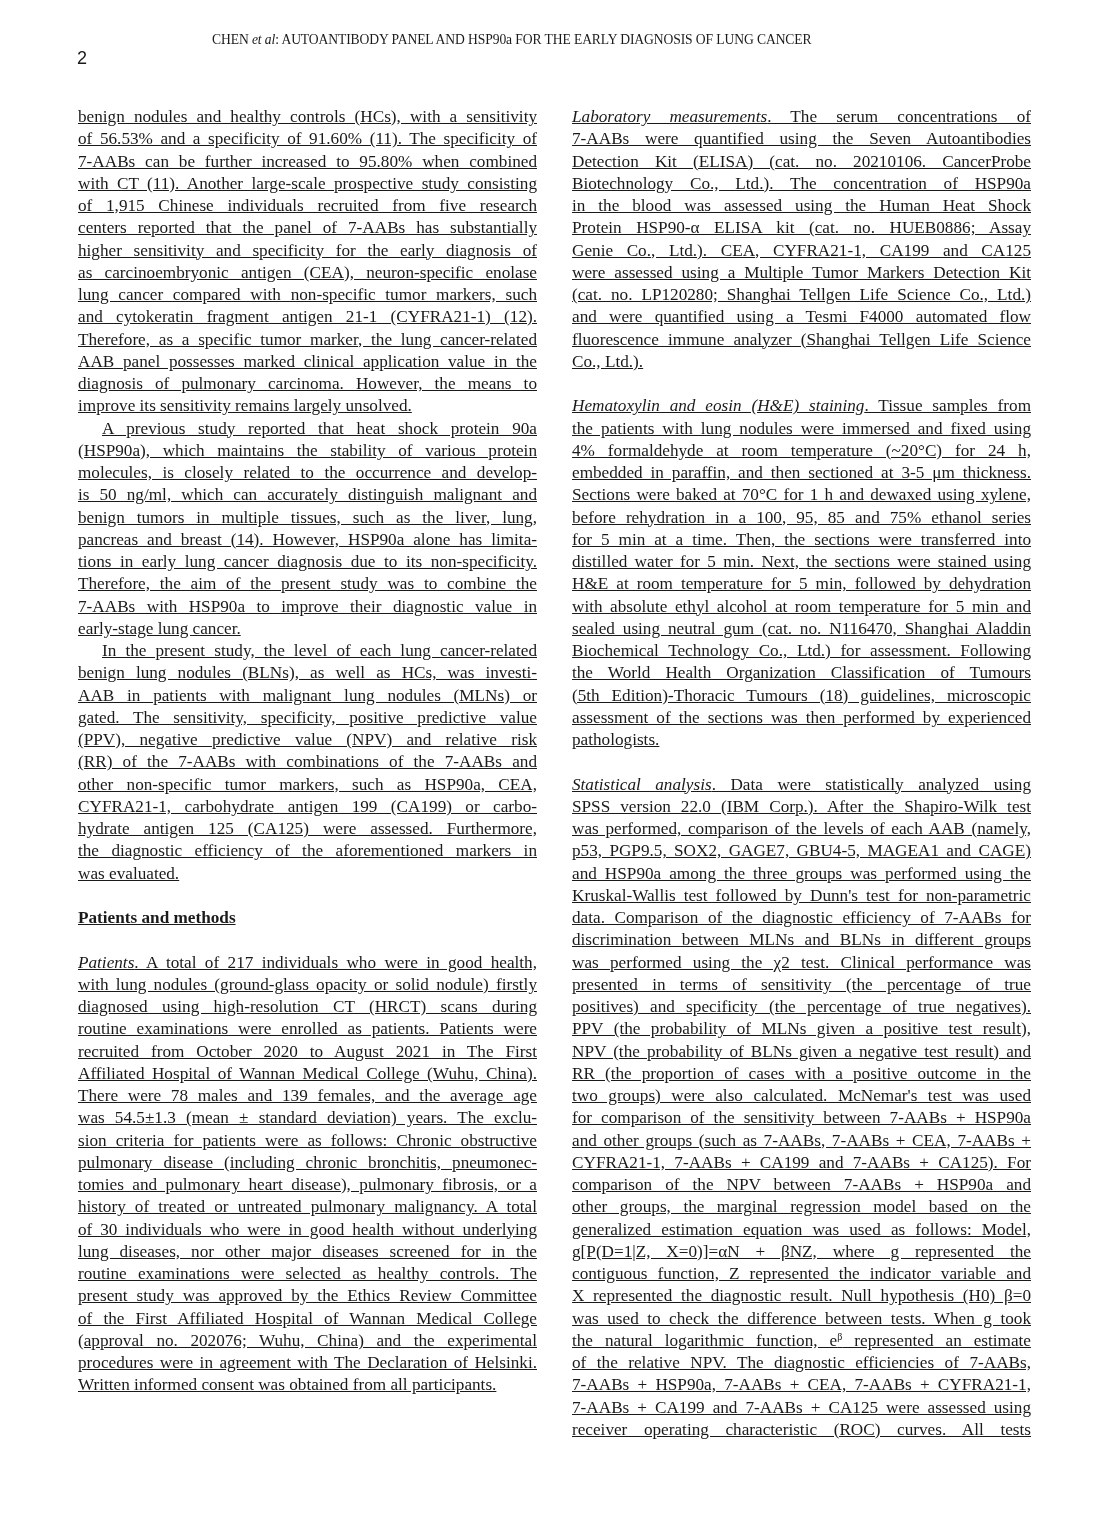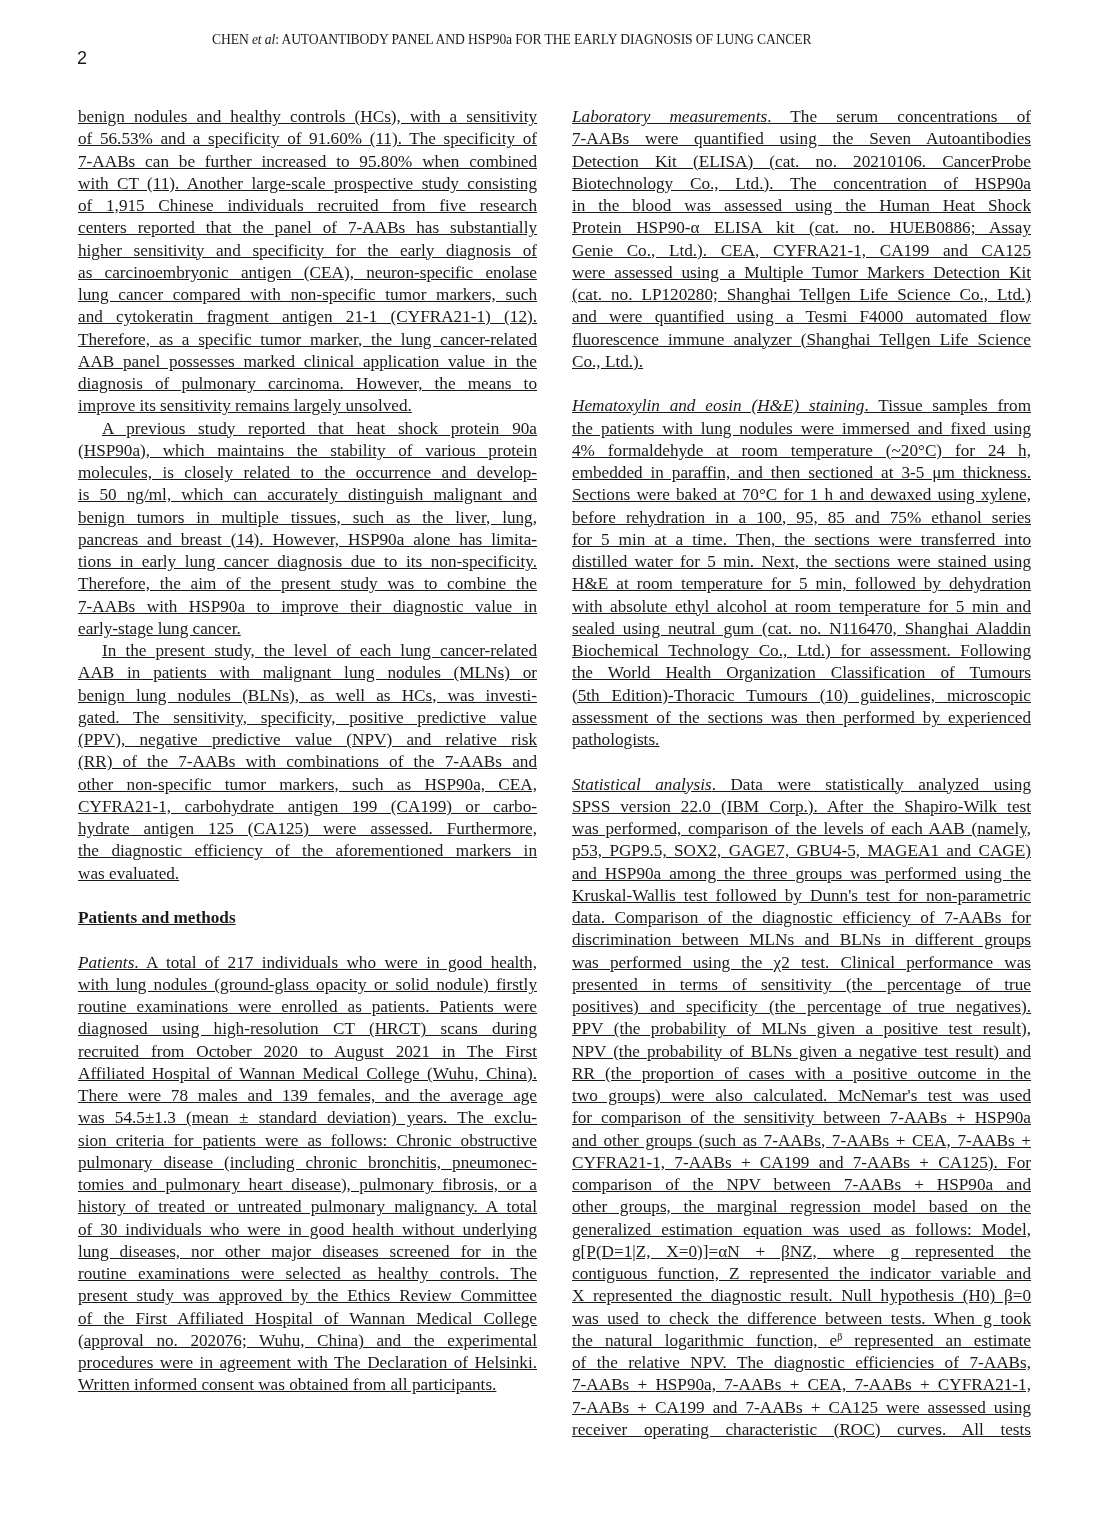--- a/index.html
+++ b/index.html
@@ -51,39 +51,39 @@
     <div class="line">is 50 ng/ml, which can accurately distinguish malignant and</div>
     <div class="line">benign tumors in multiple tissues, such as the liver, lung,</div>
     <div class="line">pancreas and breast (14). However, HSP90a alone has limita-</div>
     <div class="line">tions in early lung cancer diagnosis due to its non-specificity.</div>
     <div class="line">Therefore, the aim of the present study was to combine the</div>
     <div class="line">7-AABs with HSP90a to improve their diagnostic value in</div>
     <div class="line last">early-stage lung cancer.</div>
   </div>
   <div>
     <div class="line indent">In the present study, the level of each lung cancer-related</div>
+    <div class="line">benign lung nodules (BLNs), as well as HCs, was investi-</div>
     <div class="line">AAB in patients with malignant lung nodules (MLNs) or</div>
-    <div class="line">benign lung nodules (BLNs), as well as HCs, was investi-</div>
     <div class="line">gated. The sensitivity, specificity, positive predictive value</div>
     <div class="line">(PPV), negative predictive value (NPV) and relative risk</div>
     <div class="line">(RR) of the 7-AABs with combinations of the 7-AABs and</div>
     <div class="line">other non-specific tumor markers, such as HSP90a, CEA,</div>
     <div class="line">CYFRA21-1, carbohydrate antigen 199 (CA199) or carbo-</div>
     <div class="line">hydrate antigen 125 (CA125) were assessed. Furthermore,</div>
     <div class="line">the diagnostic efficiency of the aforementioned markers in</div>
     <div class="line last">was evaluated.</div>
   </div>
   <div class="gap"></div>
   <div class="line heading">Patients and methods</div>
   <div class="gap"></div>
   <div>
     <div class="line"><span class="lead">Patients</span><span>. A total of 217 individuals who were in good health,</span></div>
     <div class="line">with lung nodules (ground-glass opacity or solid nodule) firstly</div>
+    <div class="line">diagnosed using high-resolution CT (HRCT) scans during</div>
     <div class="line">routine examinations were enrolled as patients. Patients were</div>
-    <div class="line">diagnosed using high-resolution CT (HRCT) scans during</div>
     <div class="line">recruited from October 2020 to August 2021 in The First</div>
     <div class="line">Affiliated Hospital of Wannan Medical College (Wuhu, China).</div>
     <div class="line">There were 78 males and 139 females, and the average age</div>
     <div class="line">was 54.5±1.3 (mean ± standard deviation) years. The exclu-</div>
     <div class="line">sion criteria for patients were as follows: Chronic obstructive</div>
     <div class="line">pulmonary disease (including chronic bronchitis, pneumonec-</div>
     <div class="line">tomies and pulmonary heart disease), pulmonary fibrosis, or a</div>
     <div class="line">history of treated or untreated pulmonary malignancy. A total</div>
     <div class="line">of 30 individuals who were in good health without underlying</div>
     <div class="line">lung diseases, nor other major diseases screened for in the</div>
@@ -119,21 +119,21 @@
     <div class="line">embedded in paraffin, and then sectioned at 3-5 μm thickness.</div>
     <div class="line">Sections were baked at 70°C for 1 h and dewaxed using xylene,</div>
     <div class="line">before rehydration in a 100, 95, 85 and 75% ethanol series</div>
     <div class="line">for 5 min at a time. Then, the sections were transferred into</div>
     <div class="line">distilled water for 5 min. Next, the sections were stained using</div>
     <div class="line">H&amp;E at room temperature for 5 min, followed by dehydration</div>
     <div class="line">with absolute ethyl alcohol at room temperature for 5 min and</div>
     <div class="line">sealed using neutral gum (cat. no. N116470, Shanghai Aladdin</div>
     <div class="line">Biochemical Technology Co., Ltd.) for assessment. Following</div>
     <div class="line">the World Health Organization Classification of Tumours</div>
-    <div class="line">(5th Edition)-Thoracic Tumours (10) guidelines, microscopic</div>
+    <div class="line">(5th Edition)-Thoracic Tumours (18) guidelines, microscopic</div>
     <div class="line">assessment of the sections was then performed by experienced</div>
     <div class="line last">pathologists.</div>
   </div>
   <div class="gap"></div>
   <div>
     <div class="line"><span class="lead">Statistical analysis</span><span>. Data were statistically analyzed using</span></div>
     <div class="line">SPSS version 22.0 (IBM Corp.). After the Shapiro-Wilk test</div>
     <div class="line">was performed, comparison of the levels of each AAB (namely,</div>
     <div class="line">p53, PGP9.5, SOX2, GAGE7, GBU4-5, MAGEA1 and CAGE)</div>
     <div class="line">and HSP90a among the three groups was performed using the</div>

